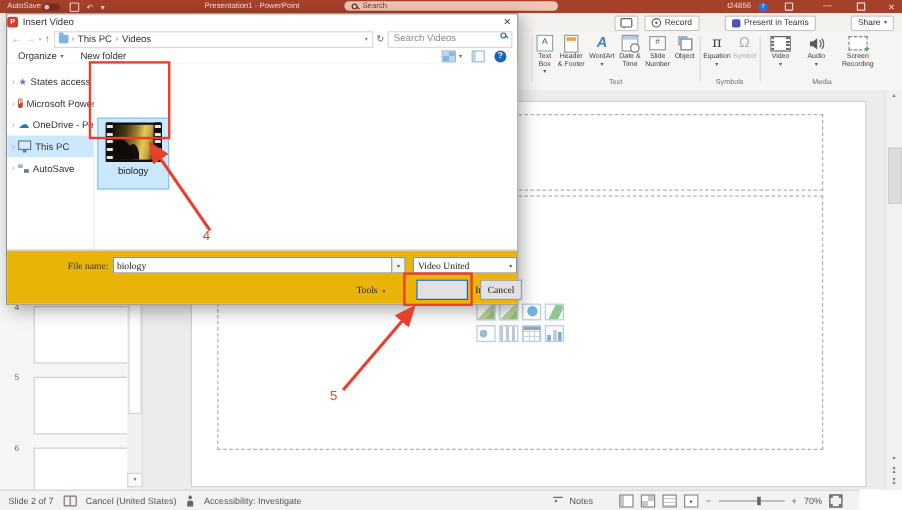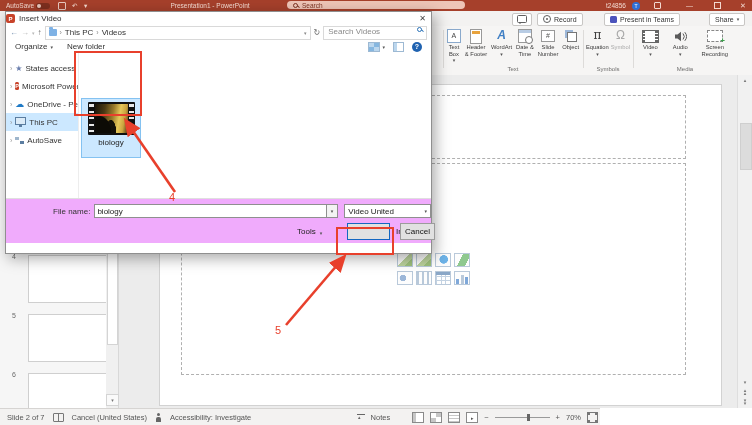--- a/index.html
+++ b/index.html
@@ -84,24 +84,24 @@
   .phi-table{background:linear-gradient(#8aa7c7 0 3px,transparent 3px),
      repeating-linear-gradient(90deg,#c3d2e2 0 1px,transparent 1px 4.5px),
      repeating-linear-gradient(#c3d2e2 0 1px,transparent 1px 4px);}
   .phi-chart{background:linear-gradient(to top,#7fa8d9 0 5px,transparent 5px) 1px 100%/3px 100% no-repeat,
              linear-gradient(to top,#b9c9da 0 9px,transparent 9px) 5.5px 100%/3px 100% no-repeat,
              linear-gradient(to top,#7fa8d9 0 7px,transparent 7px) 10px 100%/3px 100% no-repeat,#fdfdfd;}
   #slide-scroll{left:737px;top:0;width:15px;height:333px;background:#f1f1f1;border-left:1px solid #dedede;}
   #slide-scroll .sthumb{position:absolute;left:2px;top:48px;width:10px;height:45px;background:#dcdcdc;border:1px solid #cfcfcf;}
   .sbtn{position:absolute;left:1px;width:12px;height:9px;font-size:5px;color:#777;display:flex;align-items:center;justify-content:center;flex-direction:column;line-height:.6;}
   
-  #statusbar{left:0;top:408px;width:600px;height:17px;background:#f3f2f1;border-top:1px solid #d6d4d2;
+  #statusbar{left:0;top:408px;width:716px;height:17px;background:#f3f2f1;border-top:1px solid #d6d4d2;
              font-size:7.5px;color:#555;display:flex;align-items:center;}
   #status-left{display:flex;align-items:center;gap:8px;padding-left:7px;}
-  #status-right{margin-left:auto;display:flex;align-items:center;gap:6px;padding-right:2px;}
+  #status-right{margin-left:auto;display:flex;align-items:center;gap:6px;padding-right:14px;}
   .book-ic{width:9px;height:7px;border:1px solid #777;border-radius:1px;position:relative;}
   .book-ic::before{content:"";position:absolute;left:4px;top:0;bottom:0;width:1px;background:#777;}
   .person-ic{width:7px;height:9px;position:relative;}
   .person-ic::before{content:"";position:absolute;left:2px;top:0;width:3px;height:3px;border-radius:50%;background:#666;}
   .person-ic::after{content:"";position:absolute;left:1px;top:3.5px;width:5px;height:5px;border-radius:2px 2px 0 0;background:#666;}
   .notes-ic{width:8px;height:6px;border-top:1px solid #666;position:relative;}
   .notes-ic::after{content:"▴";position:absolute;left:1.5px;top:-1px;font-size:5px;color:#666;}
   .view-ic{width:10px;height:9px;border:1px solid #8a8a8a;background:#fff;}
   .vi-normal{background:linear-gradient(90deg,#c7c7c7 0 3px,#fff 3px);}
   .vi-sorter{background:conic-gradient(#c7c7c7 0 25%,#fff 0 50%,#c7c7c7 0 75%,#fff 0);}
@@ -150,21 +150,21 @@
   .net-ic::after{content:"";position:absolute;right:0;bottom:0;width:4px;height:3px;background:#5b7da0;}
   #file-tile{position:absolute;left:75px;top:45px;width:58px;height:55px;background:#cce8ff;border:1px solid #84c2f1;
              display:flex;flex-direction:column;align-items:center;padding-top:3px;}
   .film{width:47px;height:33px;background:#101010;border-radius:1px;display:flex;}
   .sprocket{width:5px;height:100%;background:repeating-linear-gradient(#101010 0 2px,#e8e8e8 2px 4.5px,#101010 4.5px 6.5px);margin:0 1px;}
   .frame{flex:1;margin:2px 0;background:
      radial-gradient(70% 110% at 12% 100%,#0d0b06 0 52%,transparent 55%),
      radial-gradient(22% 55% at 48% 95%,#141007 0 70%,transparent 75%),
      linear-gradient(100deg,#1a140a 0%,#4a3a14 28%,#9c7d2c 52%,#e6c85a 70%,#caa33e 84%,#3a2c0e 100%);}
   .tile-label{font-size:8px;color:#222;margin-top:3px;}
-  #dlg-footer{position:absolute;left:0;top:186px;right:0;height:44px;background:#f0abfc;border-top:1px solid #dfdfdf;}
+  #dlg-footer{position:absolute;left:0;top:196px;right:0;height:44px;background:#eab308;border-top:1px solid #dfdfdf;font-family:Liberation Serif, serif;}
   #fn-row{position:absolute;left:0;top:5px;right:0;height:14px;display:flex;align-items:center;}
   #fn-label{width:88px;text-align:right;padding-right:4px;color:#333;}
   #fn-input{width:236px;height:12px;border:1px solid #8f8f8f;font-size:8px;padding:0 2px;font-family:inherit;background:#fff;color:#222;}
   .combo-caret{width:11px;height:12px;border:1px solid #8f8f8f;border-left:none;background:#f3f3f3;font-size:5px;color:#555;
                display:flex;align-items:center;justify-content:center;}
   #ftype{margin-left:6px;width:82px;height:12px;border:1px solid #8f8f8f;background:#fff;display:flex;align-items:center;padding:0 3px;color:#222;}
   #ftype .caret{margin-left:auto;}
   #btn-row{position:absolute;left:0;top:24px;right:0;height:16px;display:flex;align-items:center;}
   #tools-btn{position:absolute;left:291px;display:flex;align-items:flex-end;gap:4px;color:#222;}
   #insert-btn{position:absolute;left:341px;width:41px;height:15px;border:1px solid #1467c1;background:#e1e1e1;

